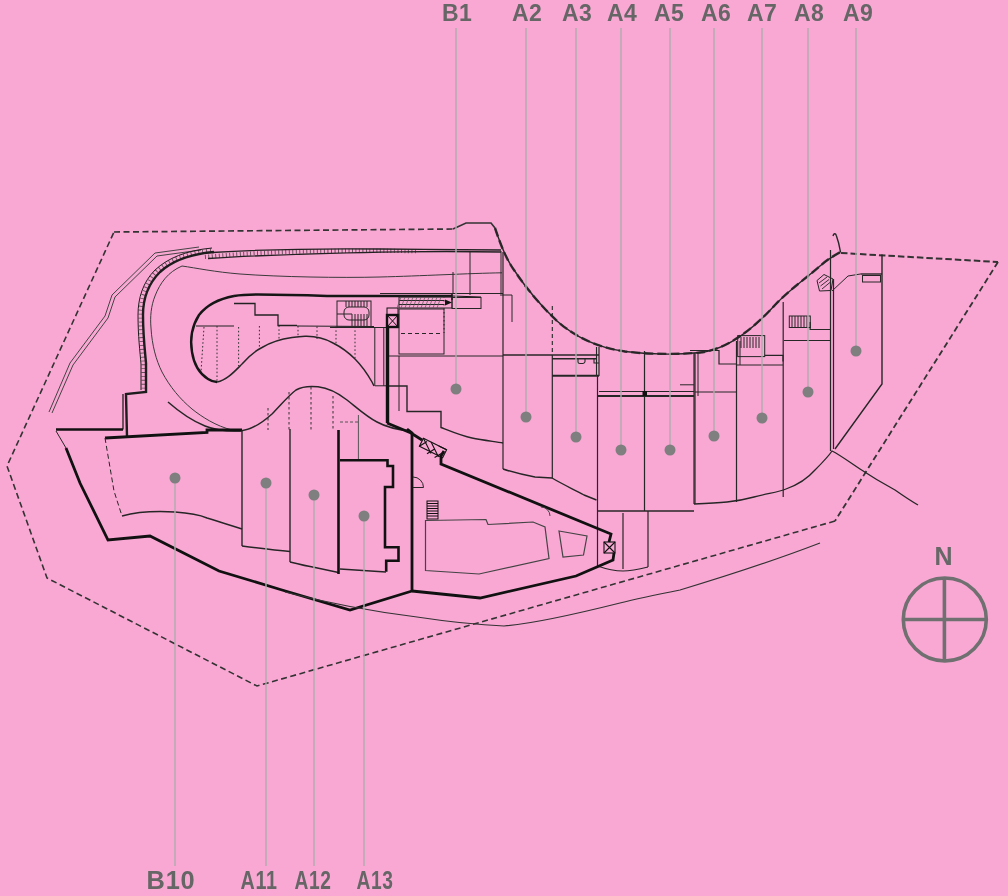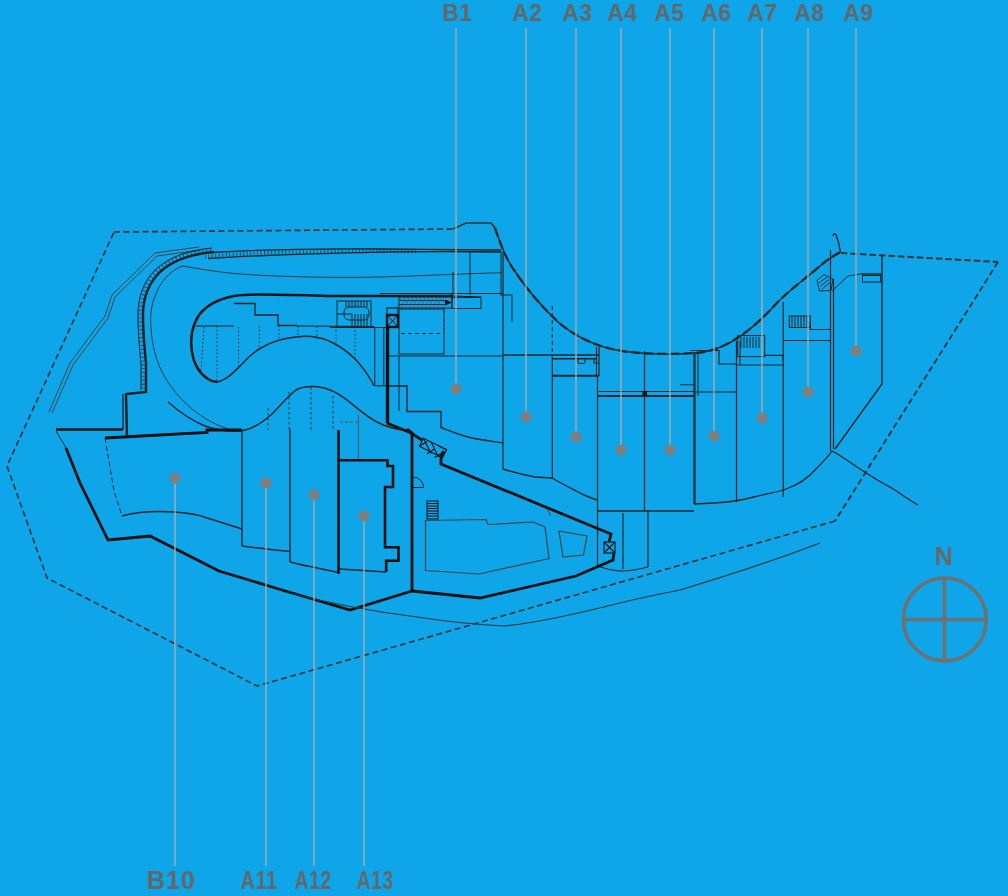--- a/index.html
+++ b/index.html
@@ -1,16 +1,16 @@
 <!DOCTYPE html>
 <html><head>
 <meta charset="utf-8">
 <style>
   html,body{margin:0;padding:0;background:#ffffff;}
-  .wrap{width:1008px;height:896px;position:relative;background:#0ea5e9;overflow:hidden;}
+  .wrap{width:1008px;height:896px;position:relative;background:#f9a8d4;overflow:hidden;}
   svg{display:block;}
   text{font-family:"Liberation Sans", sans-serif;}
 </style>
 </head>
 <body>
 <div class="wrap">
 <svg width="1008" height="896" viewBox="0 0 1008 896" fill="none" stroke-linecap="butt" stroke-linejoin="miter">
 
 <g stroke="#333" fill="none">
   <path stroke-width="1.7" d="M114,232 L453,229" stroke-dasharray="6,3.5"></path>

